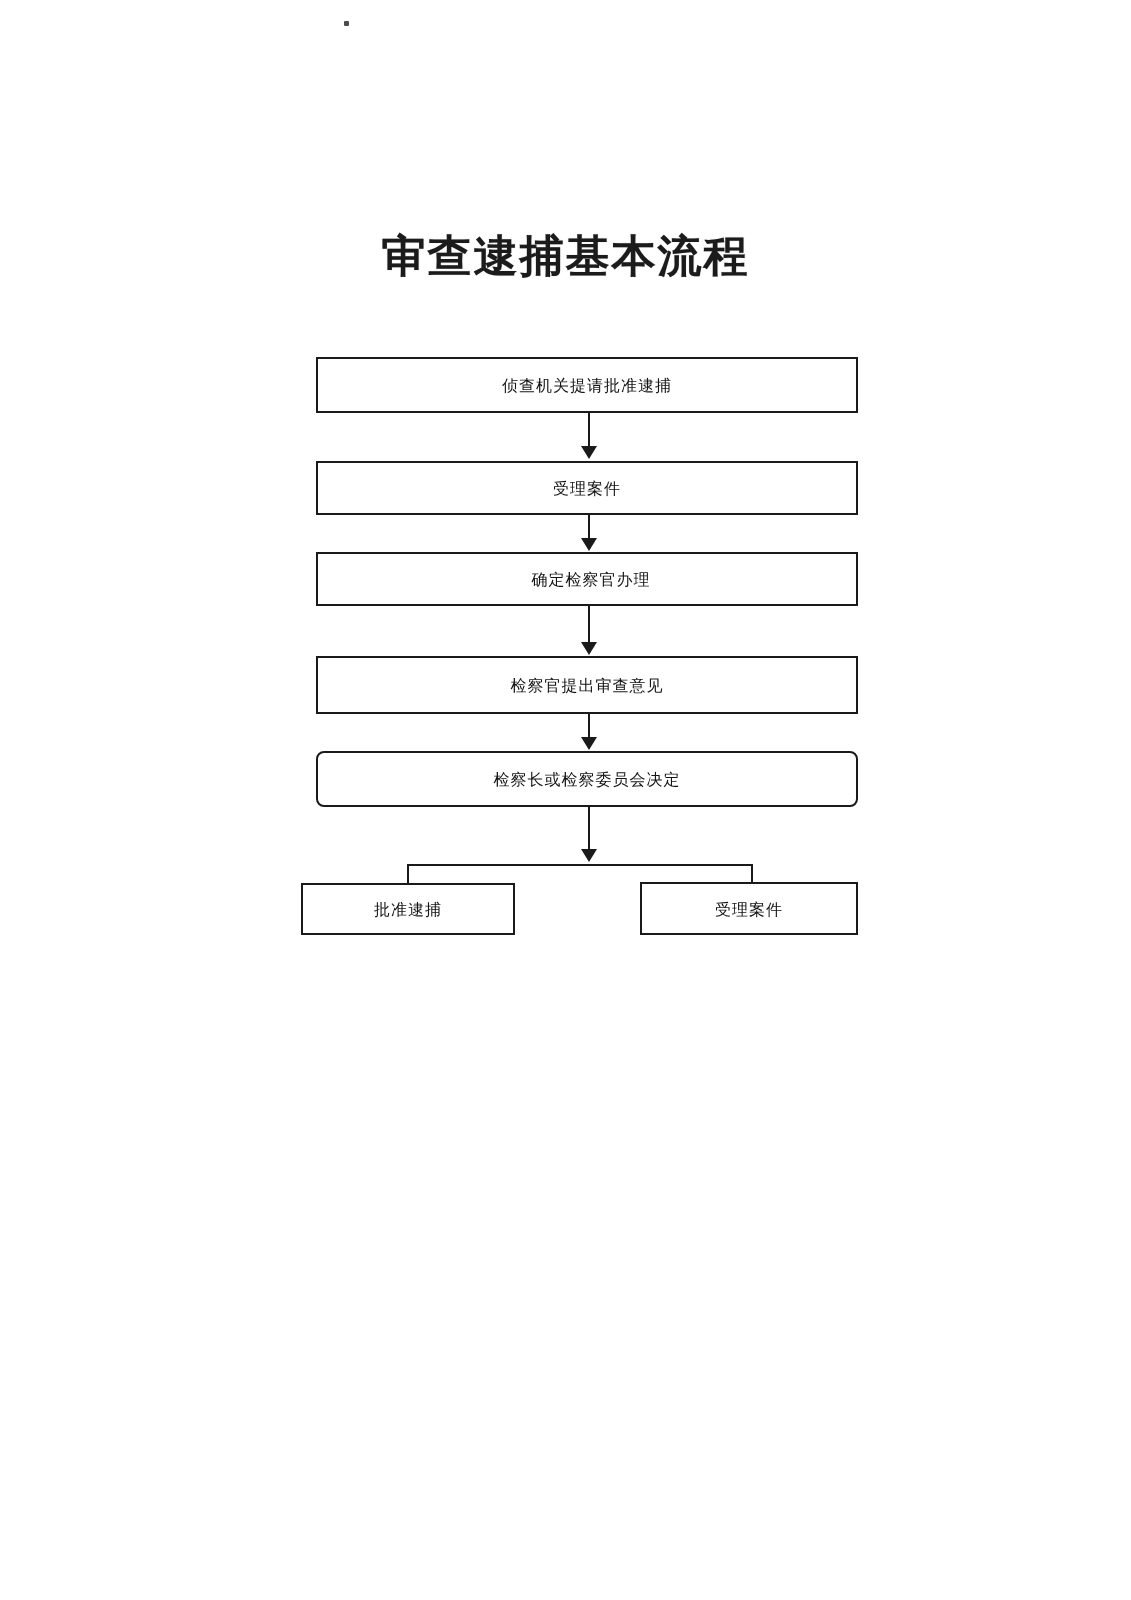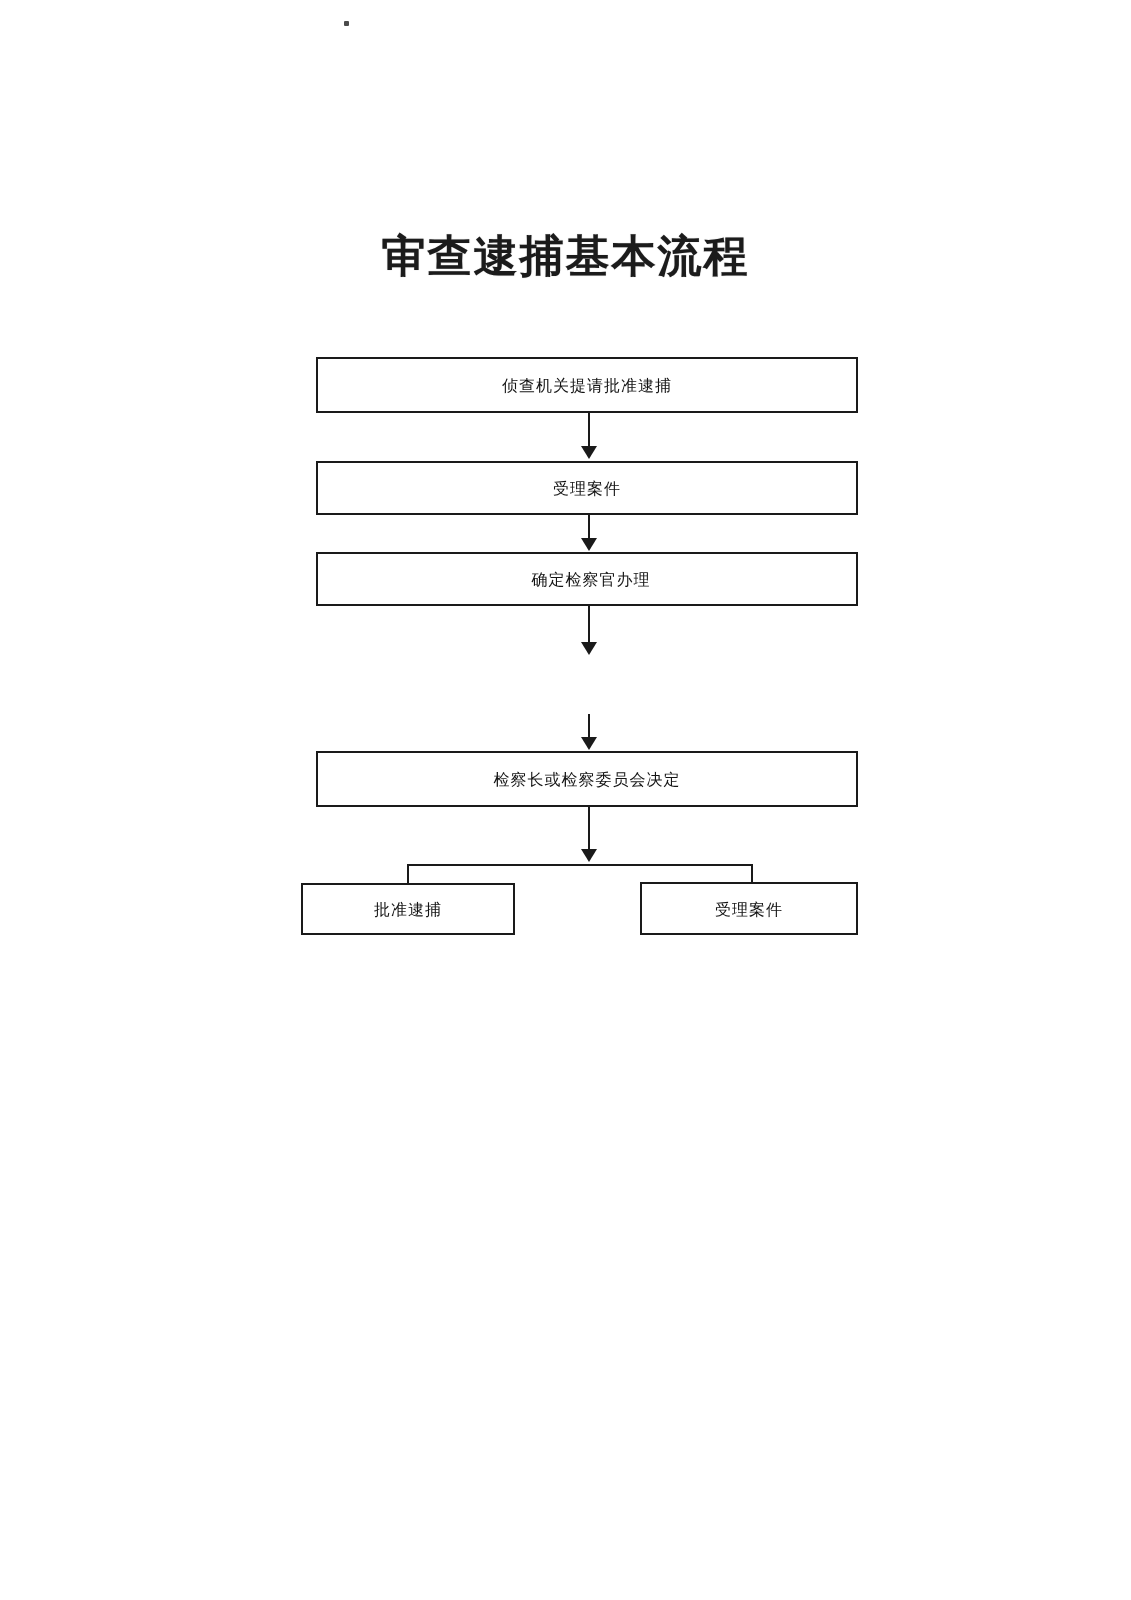--- a/index.html
+++ b/index.html
@@ -66,21 +66,21 @@
   }
   .node .node-label {
     display: block;
     transform: translateY(1px);
   }
   
   .n1 { left: 316px; top: 357px; width: 542px; height: 56px; }
   .n2 { left: 316px; top: 461px; width: 542px; height: 54px; text-align: right; }
   .n3 { left: 316px; top: 552px; width: 542px; height: 54px; padding-left: 8px; }
   .n4 { left: 316px; top: 656px; width: 542px; height: 58px; }
-  .n5 { left: 316px; top: 751px; width: 542px; height: 56px; }
+  .n5 { left: 316px; top: 751px; width: 542px; height: 56px; border-radius: 8px; }
   
   .n6 { left: 301px; top: 883px; width: 214px; height: 52px; font-family: Liberation Serif, serif; }
   .n7 { left: 640px; top: 882px; width: 218px; height: 53px; }
 
   
   .vline {
     position: absolute;
     width: 2px;
     background: #1a1a1a;
   }
@@ -146,20 +146,23 @@
     <div class="vline c2"></div>
     <div class="arrowhead a2"></div>
 
     <div class="node n3">
       <span class="node-label">确定检察官办理</span>
     </div>
 
     <div class="vline c3"></div>
     <div class="arrowhead a3"></div>
 
+    <div class="node n4">
+      <span class="node-label">检察官提出审查意见</span>
+    </div>
 
     <div class="vline c4"></div>
     <div class="arrowhead a4"></div>
 
     <div class="node n5">
       <span class="node-label">检察长或检察委员会决定</span>
     </div>
 
     <div class="vline c5"></div>
     <div class="arrowhead a5"></div>

